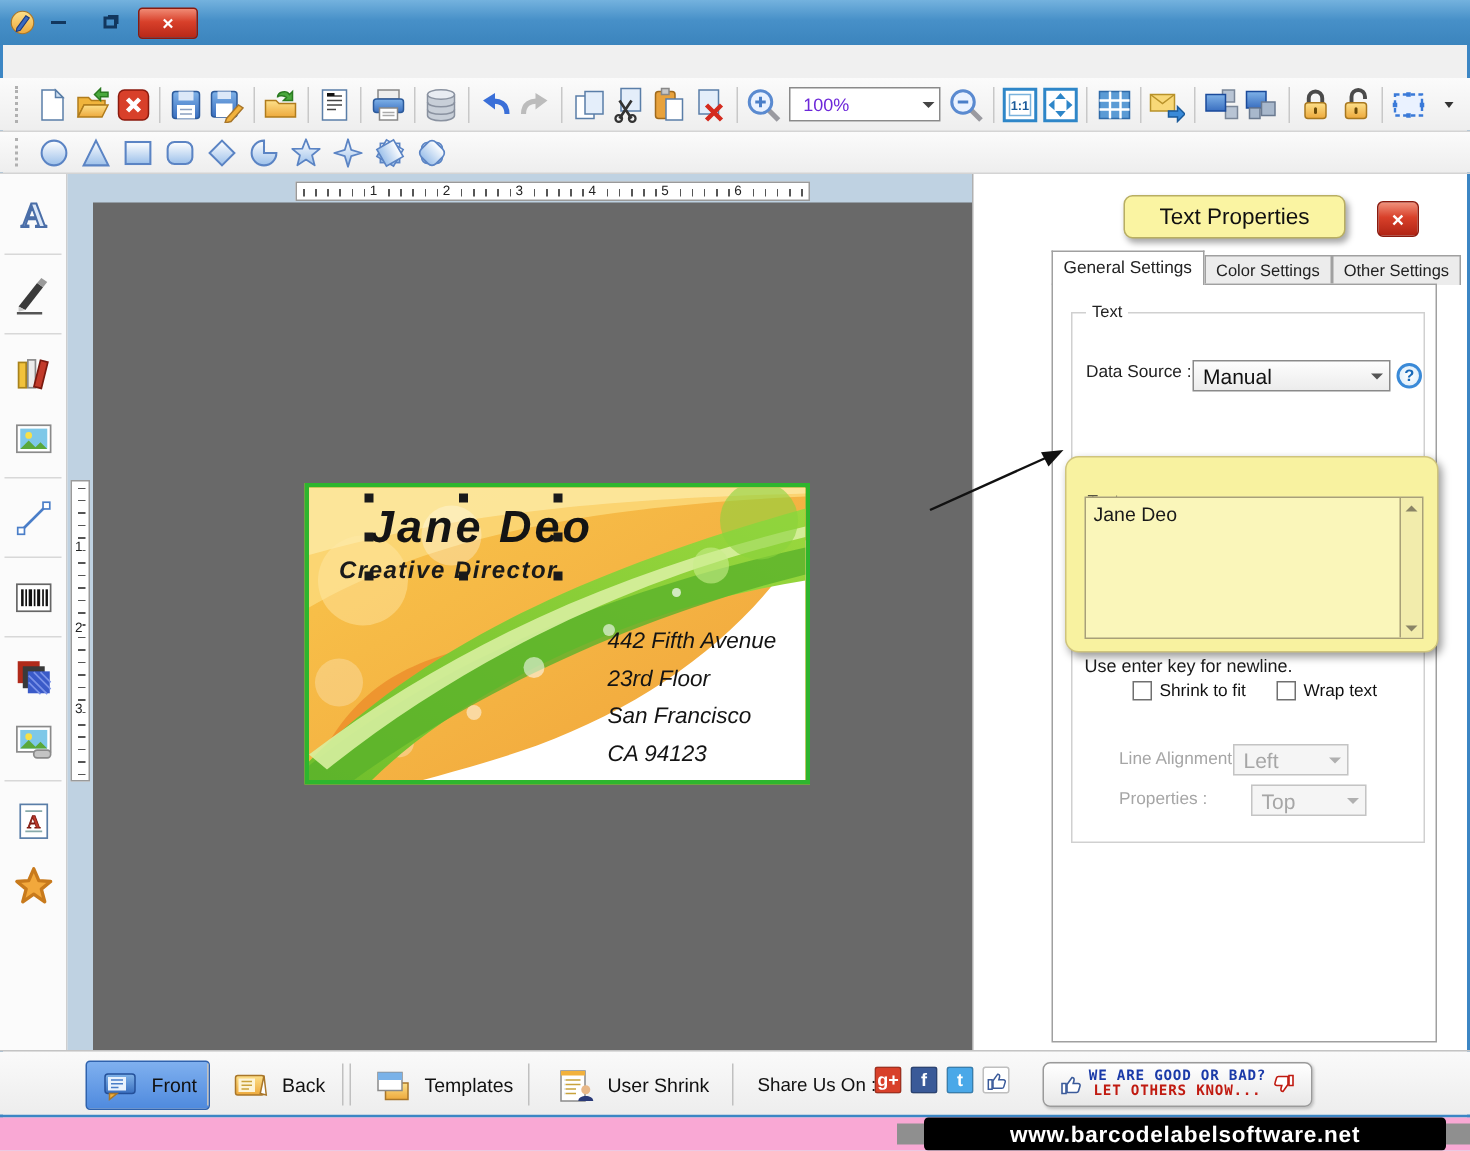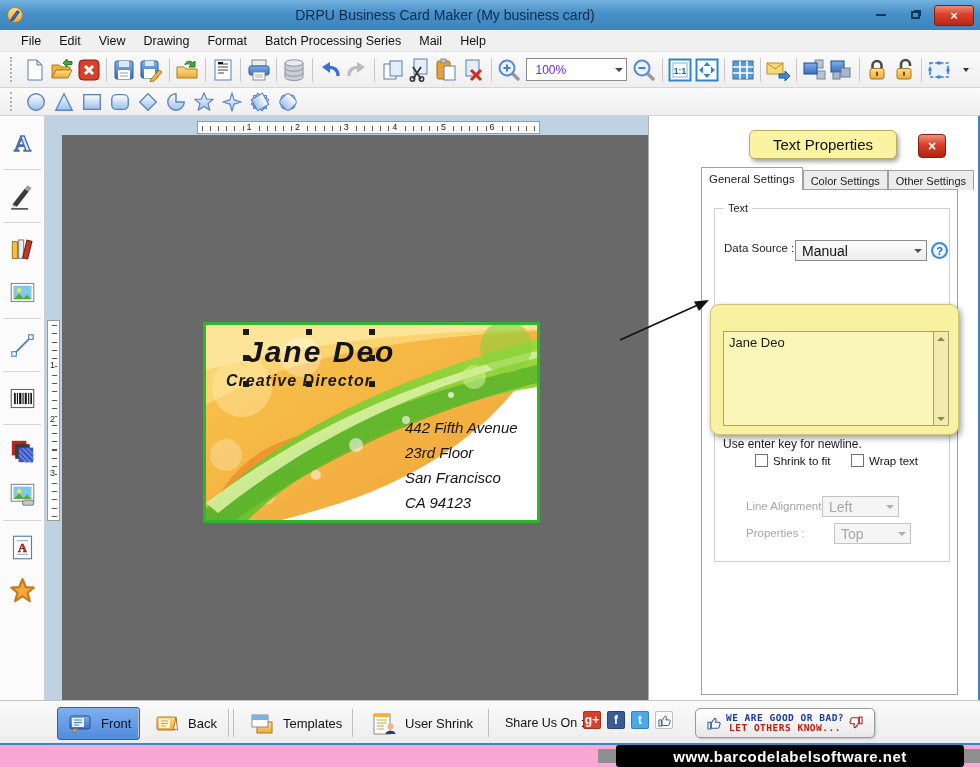--- a/index.html
+++ b/index.html
@@ -415,42 +415,31 @@
 
 <div class="app">
 
   <div class="titlebar">
     <span class="appicon">
       <svg viewBox="0 0 24 24">
           <circle cx="12" cy="12" r="10" fill="url(#yelg)" stroke="#a8762a"></circle>
           <path d="M7 17L15 6l3 2-8 11-3.5 1z" fill="#3a6ac0" stroke="#1a3a80"></path>
         </svg>
     </span>
-    <span class="title">DRPU Business Card Maker (My business card)</span>
     <span class="winbtns">
       <span class="wb min">
           <i></i>
         </span>
       <span class="wb max">
           <i></i>
         </span>
       <span class="wb close">×</span>
     </span>
   </div>
 
-  <div class="menubar">
-    <span class="menuitem">File</span>
-    <span class="menuitem">Edit</span>
-    <span class="menuitem">View</span>
-    <span class="menuitem">Drawing</span>
-    <span class="menuitem">Format</span>
-    <span class="menuitem">Batch Processing Series</span>
-    <span class="menuitem">Mail</span>
-    <span class="menuitem">Help</span>
-  </div>
 
   <div class="toolbar tb1">
       <span class="tbtn">
         <svg class="ticon">
           <use href="#s-page"></use>
         </svg>
       </span>
       <span class="tbtn">
         <svg class="ticon">
           <use href="#s-open"></use>

